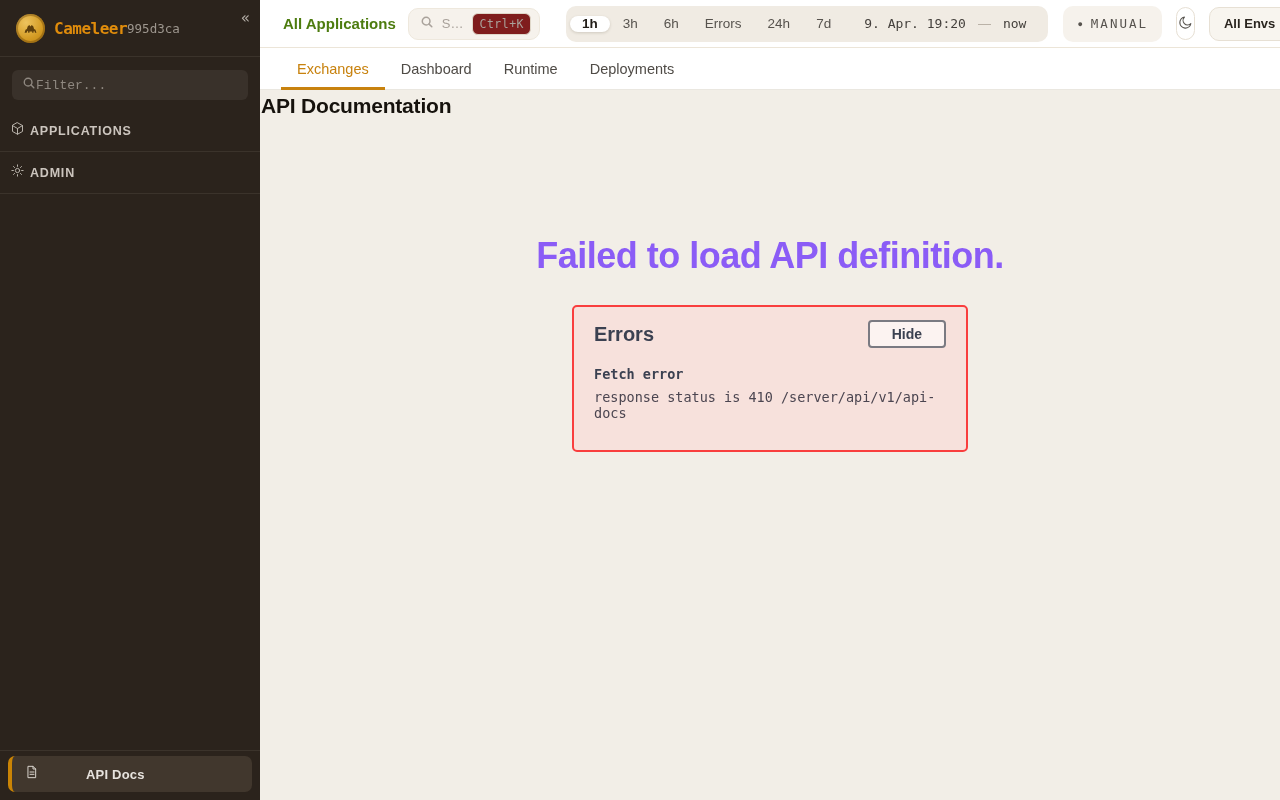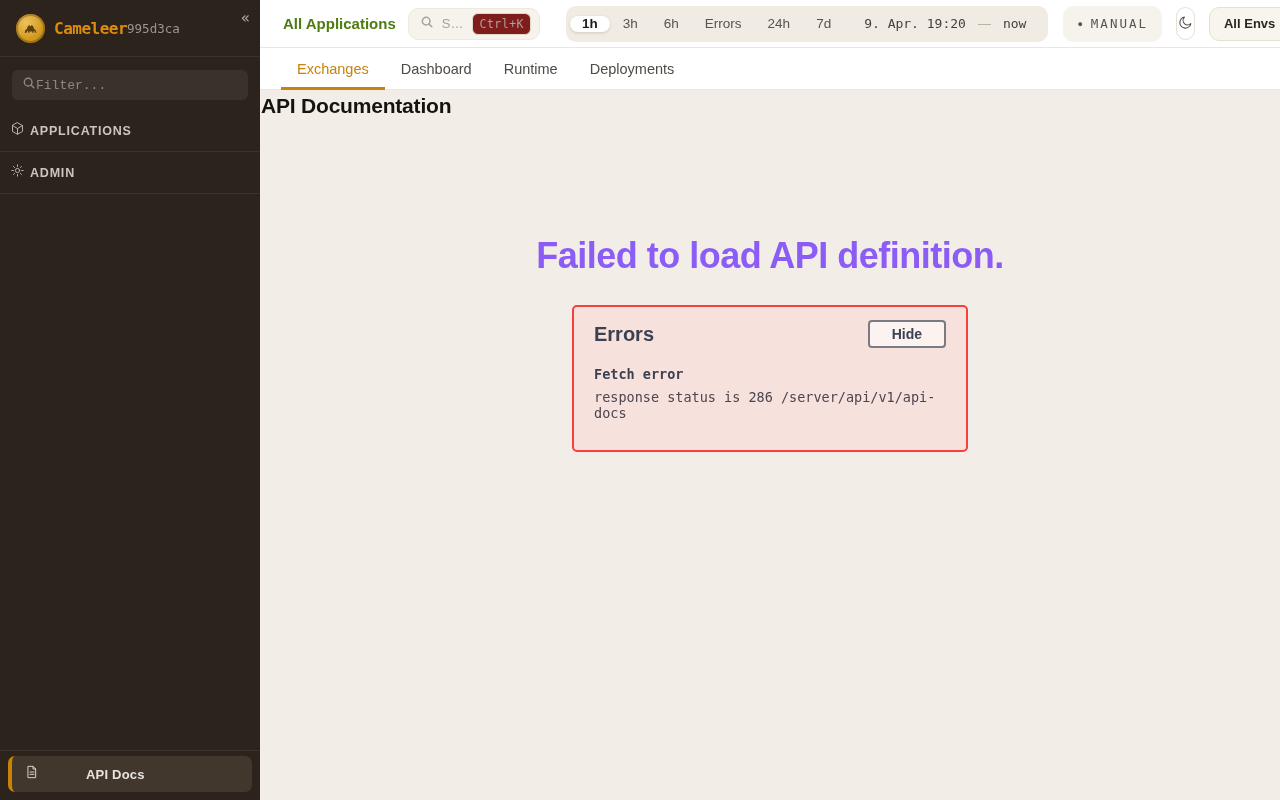--- a/index.html
+++ b/index.html
@@ -210,18 +210,18 @@
 
       <h2 class="fail-heading">Failed to load API definition.</h2>
 
       <div class="errors-box">
         <div class="errors-head">
           <span class="errors-title">Errors</span>
           <button class="hide-btn">Hide</button>
         </div>
         <div class="error-entry">
           <div class="error-name">Fetch error</div>
-          <div class="error-msg">response status is 286 /server/api/v1/api-docs</div>
+          <div class="error-msg">response status is 410 /server/api/v1/api-docs</div>
         </div>
       </div>
     </main>
   </div>
 </div>
 
 </body></html>

